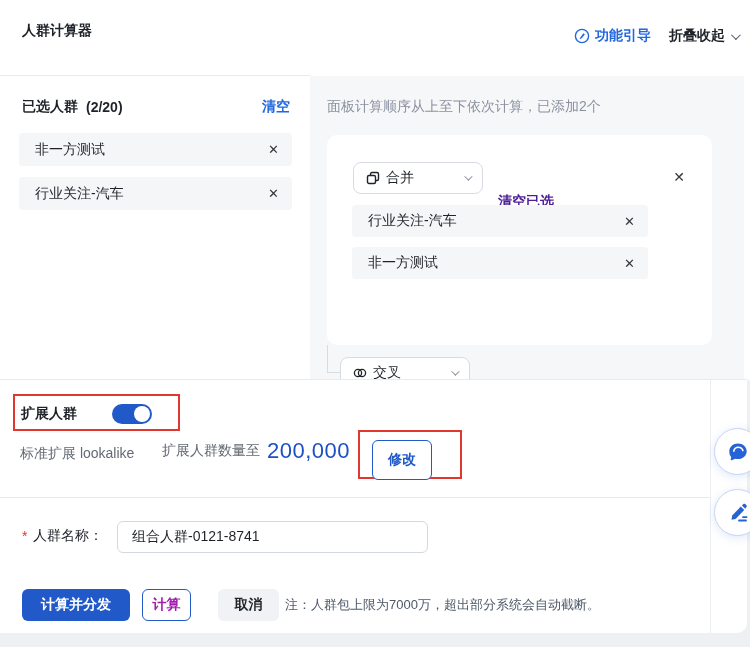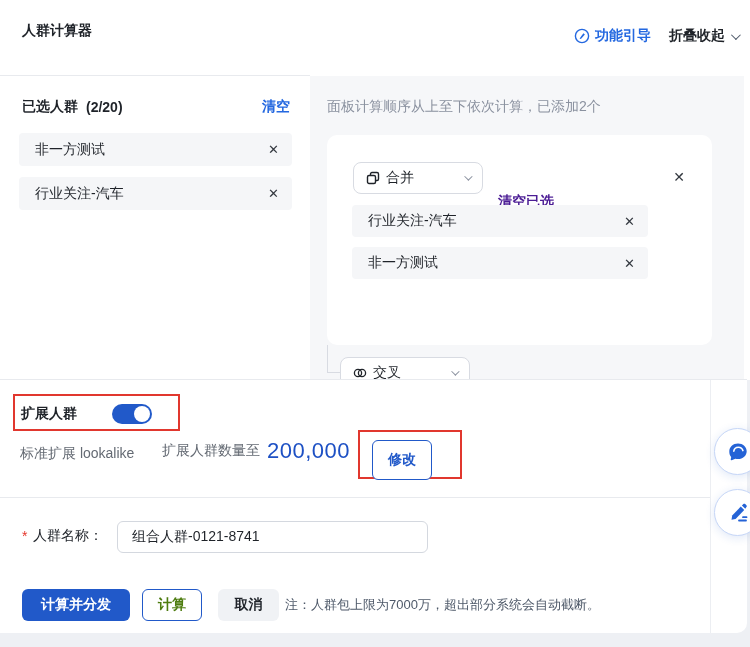--- a/index.html
+++ b/index.html
@@ -88,22 +88,22 @@
   .name-label { left:33px; top:527px; }
   .name-input { left:117px; top:521px; width:311px; height:32px;
                 border:1px solid #d4d8df; border-radius:6px; padding:0 14px;
                 font-size:14px; color:#1f2329; background:#fff; outline:none;
                 font-family:"Liberation Sans","DejaVu Sans",sans-serif; }
 
   
   .btn { top:589px; height:32px; border-radius:6px; display:flex; align-items:center;
          justify-content:center; font-size:14px; cursor:pointer; }
   .btn-primary { left:22px; width:108px; background:#2159c9; color:#fff; font-weight:600; }
-  .btn-secondary { left:142px; width:60px; background:#fff; border:1px solid #2159c9;
-                   color:#4d7c0f; font-weight:600; }
+  .btn-secondary { left:142px; width:49px; background:#fff; border:1px solid #2159c9;
+                   color:#a21caf; font-weight:600; }
   .btn-cancel { left:218px; width:61px; background:#f0f2f5; color:#1f2329; font-weight:600; }
   .foot-note { left:285px; top:596px; color:#4e5969; font-size:13px; }
 
   
   .float-btn { width:47px; height:47px; border-radius:50%; background:#fff;
                border:1px solid #c6d6f7; box-shadow:0 2px 10px rgba(33,89,201,.14);
                display:flex; align-items:center; justify-content:center;
                cursor:pointer; z-index:20; }
   .fb-chat { left:714px; top:428px; }
   .fb-edit { left:714px; top:489px; }

